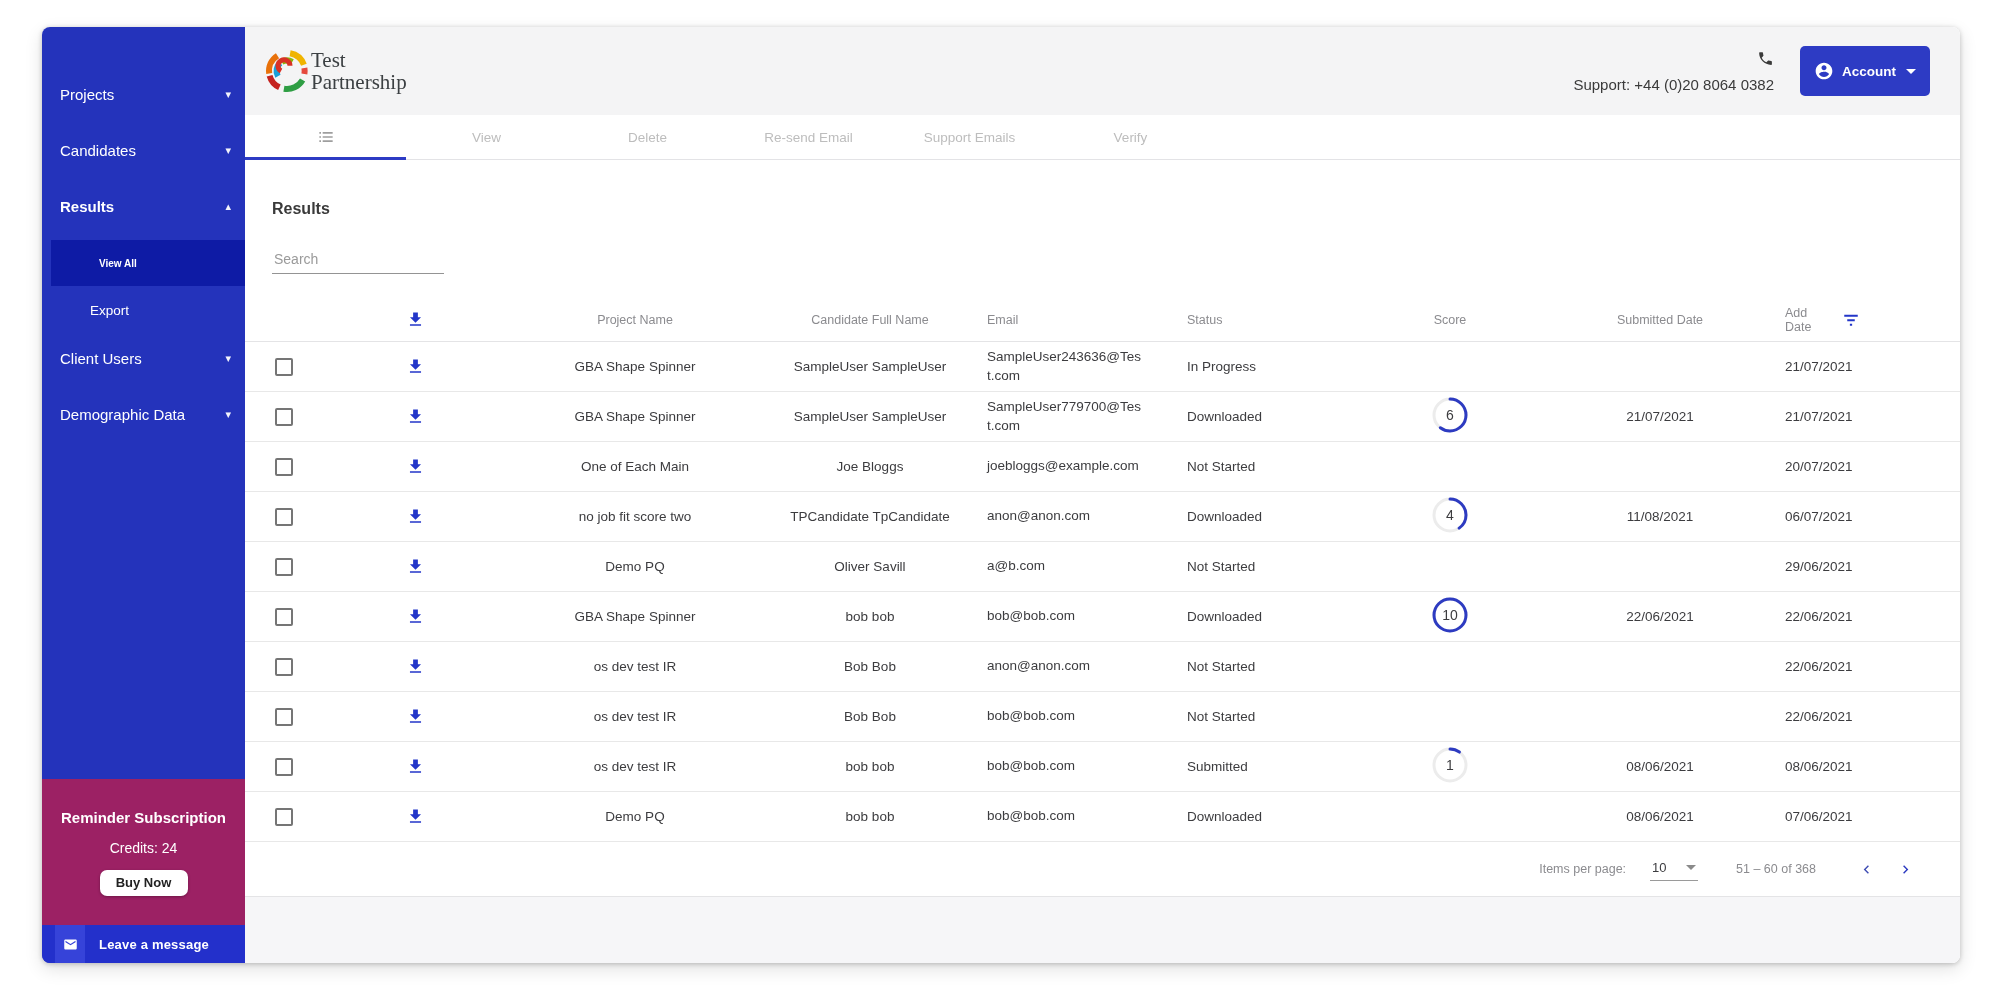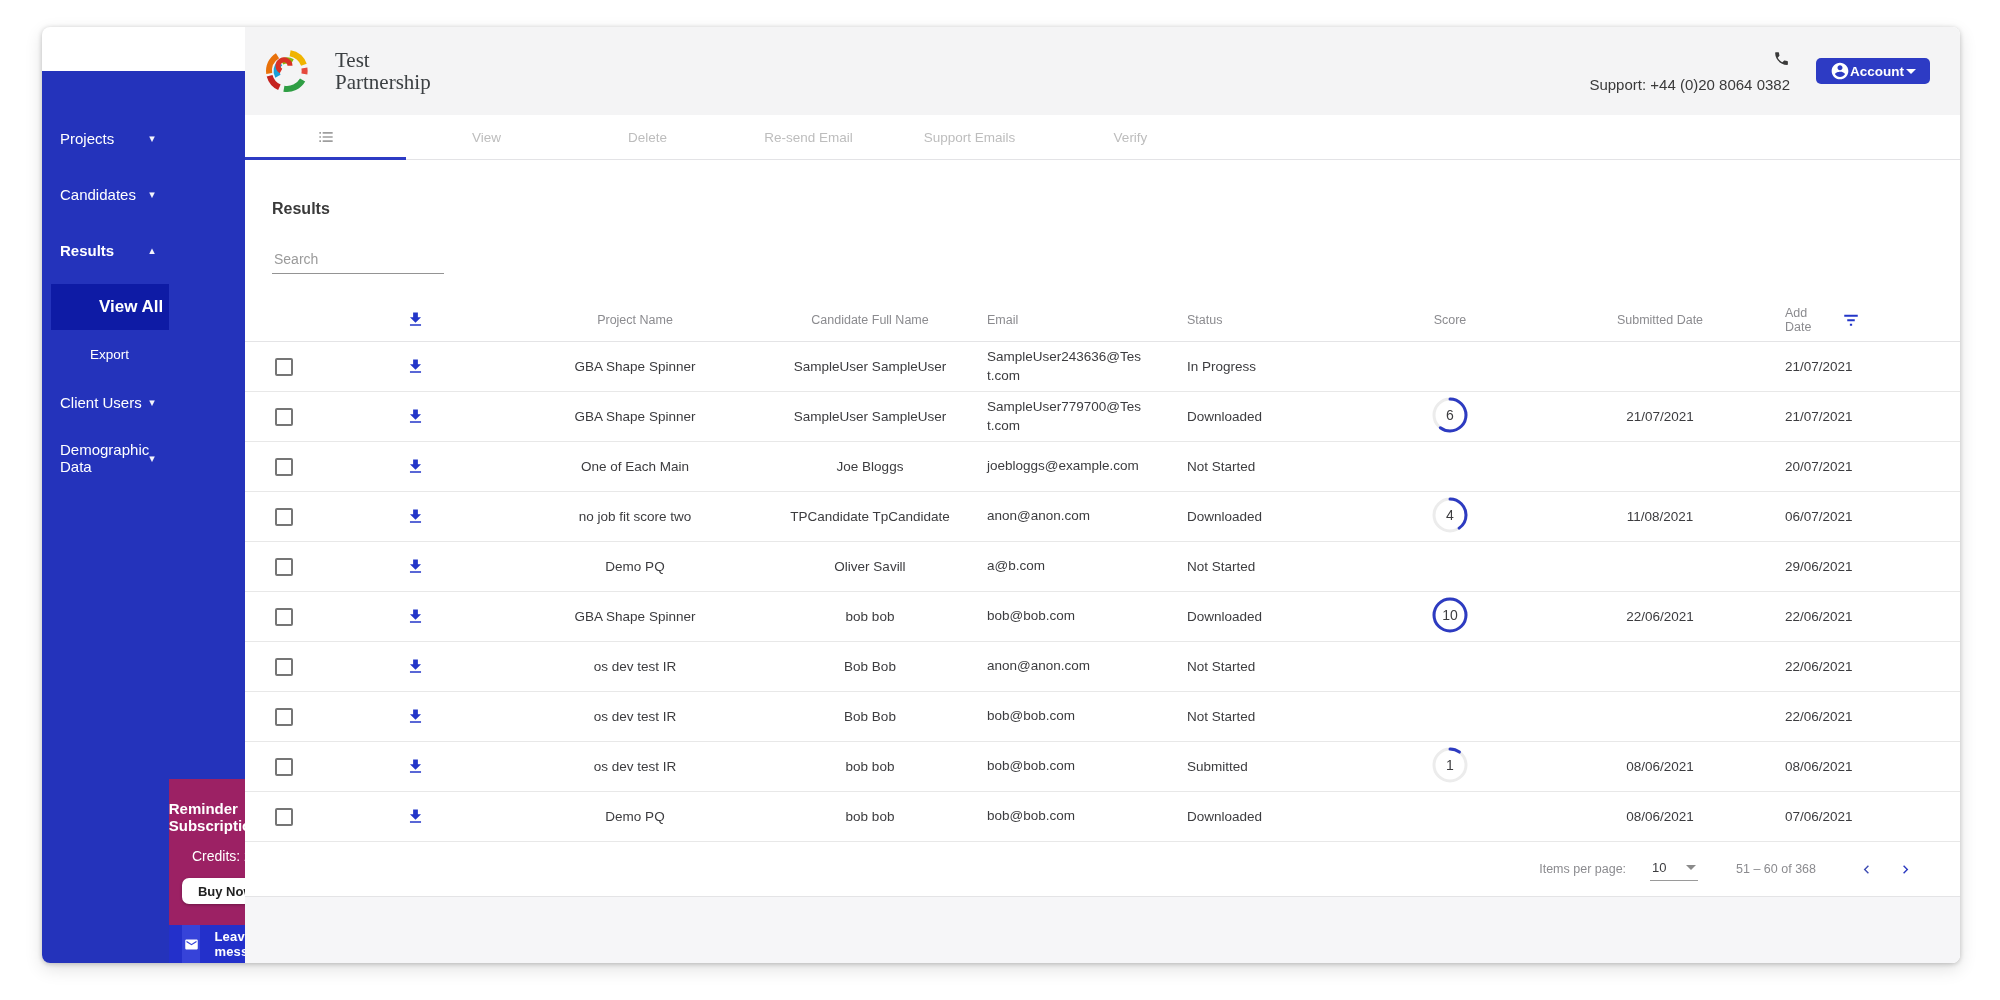--- a/index.html
+++ b/index.html
@@ -4,54 +4,54 @@
 <style>
   * { box-sizing: border-box; margin: 0; padding: 0; }
   html,body { width:2000px; height:1000px; background:#ffffff;
     font-family:"Liberation Sans", sans-serif; }
   .app-card { position:absolute; left:42px; top:27px; width:1918px; height:936px;
     border-radius:8px; overflow:hidden; display:flex; background:#fff;
     box-shadow:0 1px 5px rgba(0,0,0,.22), 0 6px 18px rgba(0,0,0,.12); }
 
   
   .sidebar { width:203px; flex:0 0 203px; background:var(--sidebar,#2433bb);
-    display:flex; flex-direction:row; color:#fff;margin-top:44px; }
+    display:flex; flex-direction:column; color:#fff; }
   .nav { padding-top:45px; }
   .nav-item { height:44px; margin-bottom:12px; display:flex; align-items:center;
     justify-content:space-between; padding:0 14px 0 18px; font-size:15px; cursor:pointer; }
   .nav-item .lbl { font-weight:500; }
   .nav-item.bold .lbl { font-weight:700; }
   .caret { font-size:11px; opacity:.95; }
   .subnav-active { height:46px; margin:2px 0 2px 9px; background:var(--sidebar-active,#0e1ba5);
-    display:flex; align-items:center; padding-left:48px; font-size:17px; font-weight:700; cursor:pointer;}
+    display:flex; align-items:center; padding-left:48px; font-size:10px; font-weight:700; cursor:pointer;}
   .subnav-item { height:44px; display:flex; align-items:center; padding-left:48px;
     font-size:13.5px; margin-bottom:4px; cursor:pointer;}
   .side-bottom { margin-top:auto; }
   .subscription { background:var(--magenta,#9c2164); height:146px; display:flex;
     flex-direction:column; align-items:center; justify-content:center; gap:14px; }
   .sub-title { font-size:15px; font-weight:700; }
   .sub-credits { font-size:14px; }
   .buy-btn { width:88px; height:26px; background:#fff; color:#222; border:none;
     border-radius:7px; font-size:13px; font-weight:700; cursor:pointer;
     font-family:"Liberation Sans", sans-serif; box-shadow:0 1px 3px rgba(0,0,0,.3); }
   .chat-bar { height:38px; background:var(--chatbar,#2330cb); display:flex; align-items:center; cursor:pointer; }
   .chat-ico-box { width:30px; height:100%; background:var(--chatbox,#3643d9);
     display:flex; align-items:center; justify-content:center; margin-left:13px; }
   .chat-label { font-size:13px; font-weight:700; margin-left:14px; letter-spacing:.2px; }
 
   
   .main { flex:1; display:flex; flex-direction:column; background:#fff; min-width:0; }
   .header-band { height:88px; flex:0 0 88px; background:#f4f4f5; display:flex;
     align-items:center; padding:0 30px 0 18px; }
-  .logo-wrap { display:flex; align-items:center; gap:24px; }
+  .logo-wrap { display:flex; align-items:center; gap:0; }
   .logo-text { font-family:"Liberation Serif", serif; color:#3c4043; font-size:21px; line-height:1.06; }
   .header-right { margin-left:auto; display:flex; align-items:center; gap:26px; }
   .support { display:flex; align-items:flex-end; gap:9px; color:#3a3a3a; font-size:15px;flex-direction:column; }
-  .account-btn { height:26px; background:var(--accent,#1f2db5); color:#fff; border:none;
-    border-radius:5px; display:flex; align-items:center; padding:0 14px;
+  .account-btn { height:50px; background:var(--accent,#1f2db5); color:#fff; border:none;
+    border-radius:5px; display:flex; align-items:center; gap:8px; padding:0 14px;
     font-size:13.5px; font-weight:700; cursor:pointer; font-family:"Liberation Sans", sans-serif; }
   .acct-caret { width:0; height:0; border-left:5px solid transparent; border-right:5px solid transparent;
     border-top:5px solid #fff; margin-left:2px; }
 
   .tabs-row { height:45px; flex:0 0 45px; background:#fff; border-bottom:1px solid #e3e3e6;
     display:flex; position:relative; }
   .tab { width:161px; display:flex; align-items:center; justify-content:center;
     font-size:13.5px; color:#bdbdbd; cursor:pointer; }
   .tab-underline { position:absolute; left:0; bottom:-1px; width:161px; height:3px;
     background:var(--accent,#2d3bc4); }

